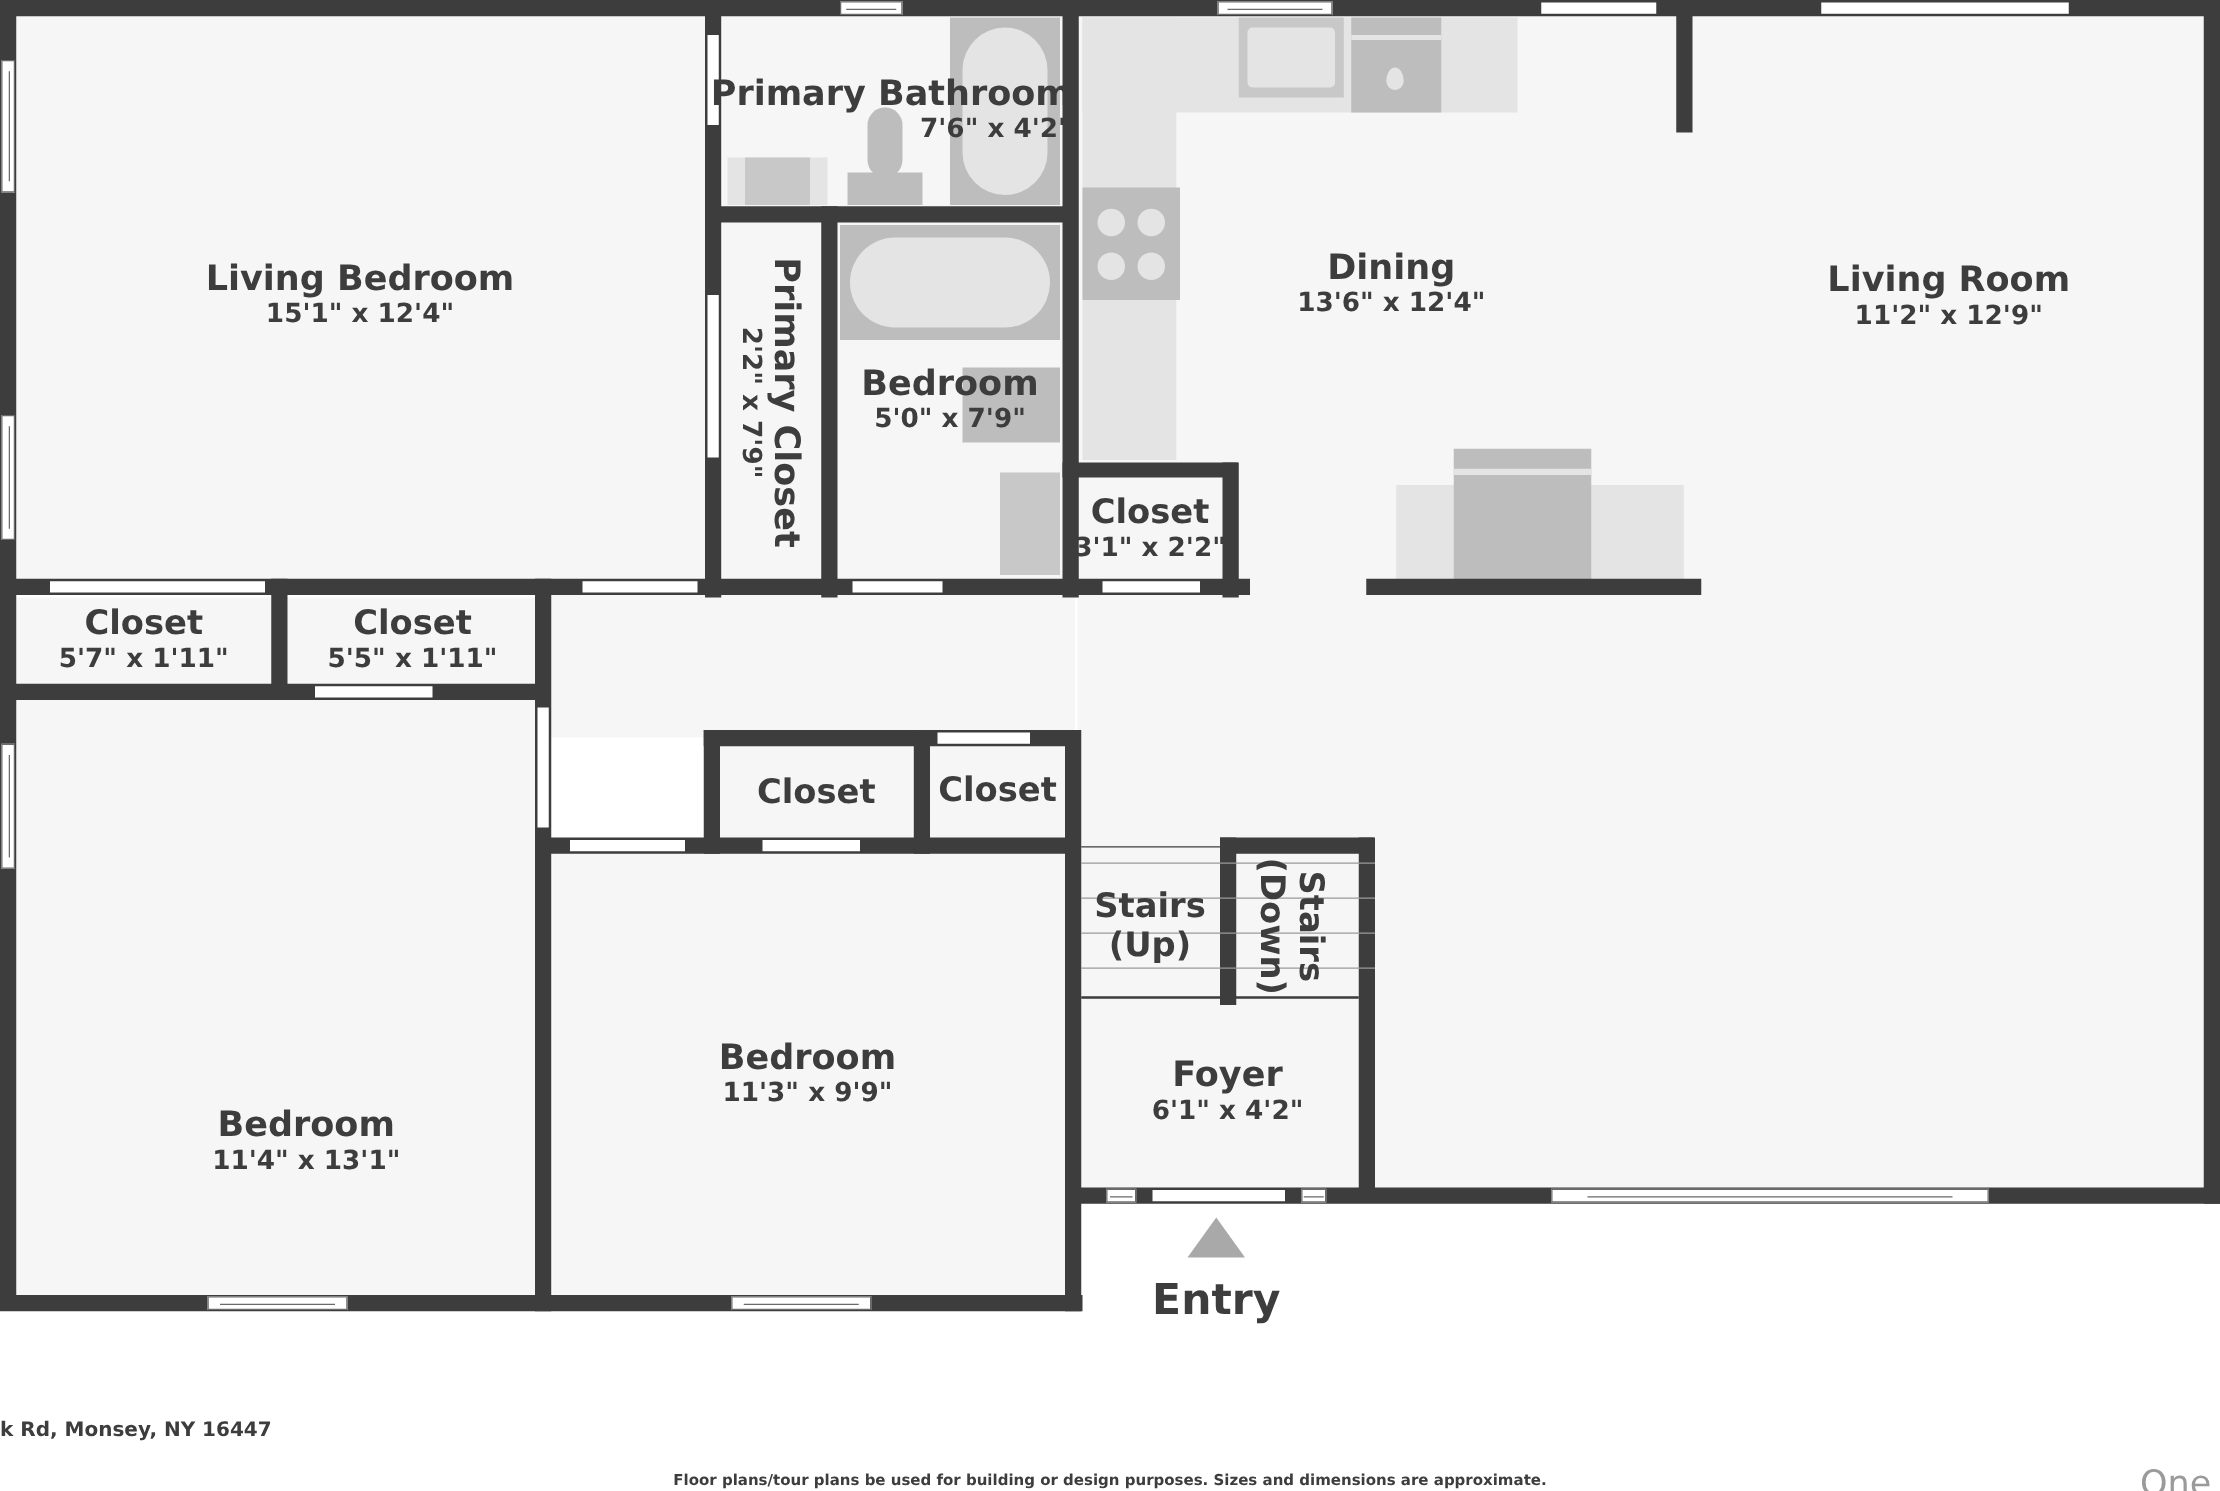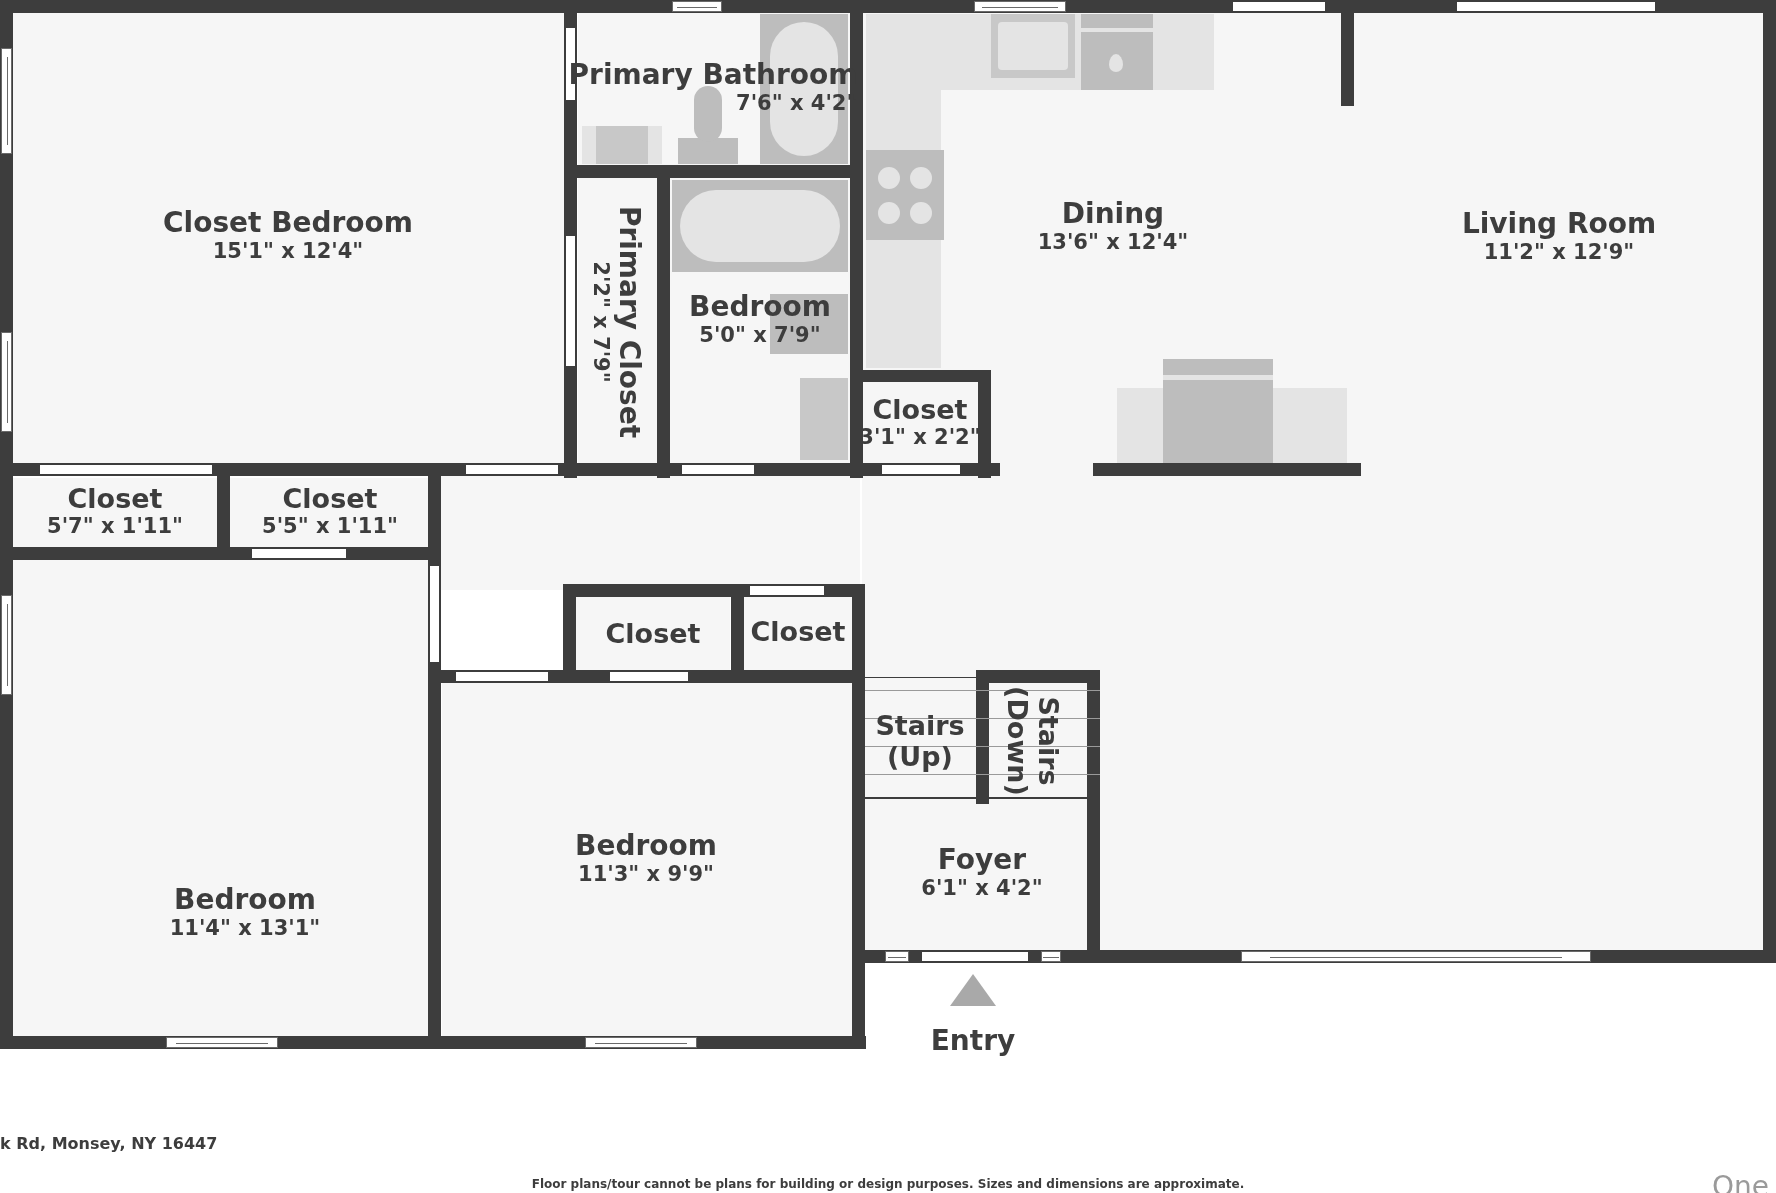--- a/index.html
+++ b/index.html
@@ -17,21 +17,21 @@
   .label .name { font-weight:bold; font-size:28px; color:#3d3d3d; display:block; }
   .label .dim { font-weight:bold; font-size:21px; color:#3d3d3d; display:block; }
   .label.small .name { font-size:27px; }
   .label.rot { transform:translate(-50%,-50%) rotate(90deg); }
   .stair-line { position:absolute; height:1px; background:#9a9a9a; }
   .footer-addr { position:absolute; left:0; top:1134px; font-size:16px; font-weight:bold; color:#3d3d3d; }
   .footer-note { position:absolute; left:0; width:1776px; text-align:center; top:1177px; font-size:12px; font-weight:bold; color:#3d3d3d; }
   .brand { position:absolute; left:1712px; top:1170px; font-size:28px; color:#9a9a9a; }
   .entry-arrow { position:absolute; left:950px; top:974px; width:0; height:0;
                  border-left:23px solid transparent; border-right:23px solid transparent; border-bottom:32px solid #a9a9a9; }
-  .entry-label { position:absolute; left:973px; top:1040px; transform:translate(-50%,-50%); font-weight:bold; font-size:28px; }
+  .entry-label { position:absolute; left:973px; top:1040px; transform:translate(-50%,-50%); font-weight:bold; font-size:34px; }
 </style>
 </head>
 <body>
 
 <div class="plan">
 
   <div class="floor" style="left:12px;top:12px;width:553px;height:455px;"></div>
   <div class="floor" style="left:578px;top:12px;width:272px;height:153px;"></div>
   <div class="floor" style="left:578px;top:178px;width:80px;height:286px;"></div>
   <div class="floor" style="left:670px;top:178px;width:180px;height:286px;"></div>
@@ -135,21 +135,21 @@
   <div class="opening" style="left:922px;top:952px;width:106px;height:9px;"></div>
 
   <div class="stair-line" style="left:865px;top:677px;width:111px;background:#3d3d3d;"></div>
   <div class="stair-line" style="left:865px;top:690px;width:235px;"></div>
   <div class="stair-line" style="left:865px;top:718px;width:235px;"></div>
   <div class="stair-line" style="left:865px;top:746px;width:235px;"></div>
   <div class="stair-line" style="left:865px;top:774px;width:235px;"></div>
   <div class="stair-line" style="left:865px;top:797px;width:222px;height:2px;background:#3d3d3d;"></div>
 
   <div class="label" style="left:288px;top:235px;">
-    <span class="name">Closet Bedroom</span>
+    <span class="name">Living Bedroom</span>
     <span class="dim">15'1" x 12'4"</span>
   </div>
   <div class="label" style="left:713px;top:87px;text-align:right;">
     <span class="name">Primary Bathroom</span>
     <span class="dim">7'6" x 4'2"</span>
   </div>
   <div class="label rot" style="left:617px;top:322px;">
     <span class="name">Primary Closet</span>
     <span class="dim">2'2" x 7'9"</span>
   </div>
@@ -201,15 +201,15 @@
   </div>
   <div class="label" style="left:646px;top:858px;">
     <span class="name">Bedroom</span>
     <span class="dim">11'3" x 9'9"</span>
   </div>
 
   <div class="entry-arrow"></div>
   <div class="entry-label">Entry</div>
 
   <div class="footer-addr">k Rd, Monsey, NY 16447</div>
-  <div class="footer-note">Floor plans/tour cannot be plans for building or design purposes. Sizes and dimensions are approximate.</div>
+  <div class="footer-note">Floor plans/tour plans be used for building or design purposes. Sizes and dimensions are approximate.</div>
   <div class="brand">One</div>
 </div>
 
 </body></html>

